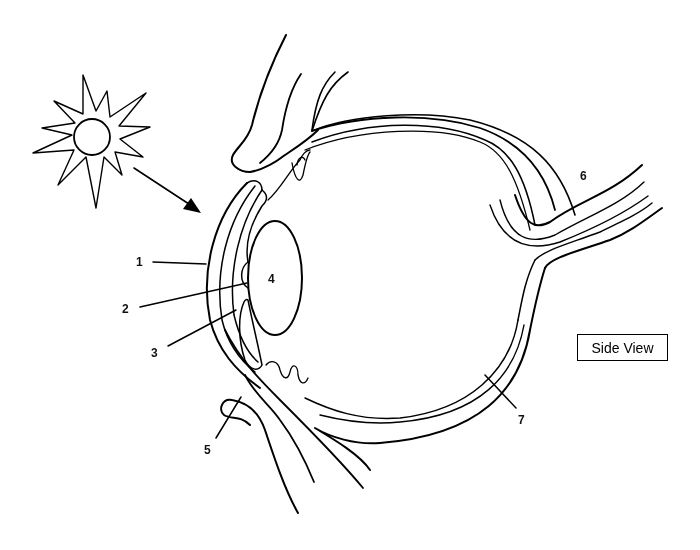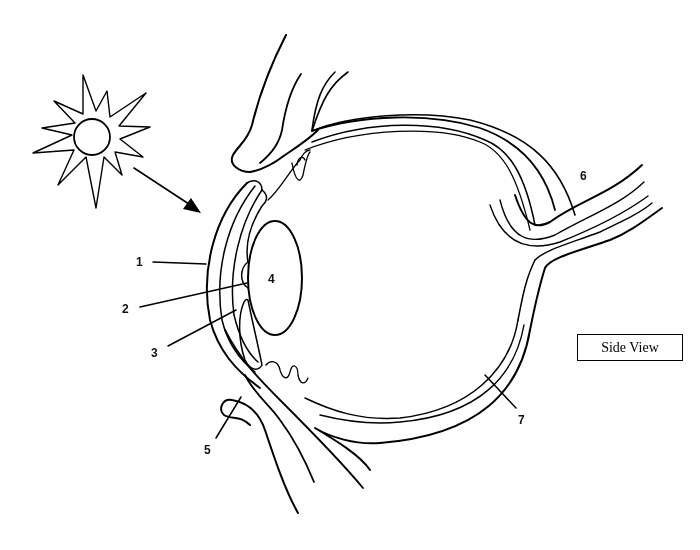--- a/index.html
+++ b/index.html
@@ -1,23 +1,23 @@
 <!DOCTYPE html>
 <html><head>
   <meta charset="utf-8">
   <style>
     html, body { margin: 0; padding: 0; background: #ffffff; }
     body { width: 700px; height: 550px; position: relative; overflow: hidden; font-family: "Liberation Sans", sans-serif; }
     #diagram { position: absolute; left: 0; top: 0; }
     .ln { fill: none; stroke: #000; stroke-linecap: round; stroke-linejoin: round; }
     .lbl { font-family: "Liberation Sans", sans-serif; font-size: 12px; font-weight: bold; fill: #111; }
     .side-view {
-      position: absolute; left: 577px; top: 334px; width: 106px; height: 27px;
+      position: absolute; left: 577px; top: 334px; width: 91px; height: 27px;
       border: 1px solid #000; box-sizing: border-box; background: #fff;
-      font-family: Liberation Serif, serif; font-size: 14px; color: #000;
+      font-family: Liberation Sans, sans-serif; font-size: 14px; color: #000;
       display: flex; align-items: center; justify-content: center;
     }
   </style>
 </head>
 <body>
 
 <svg id="diagram" width="700" height="550" viewBox="0 0 700 550" xmlns="http://www.w3.org/2000/svg">
 
   <g>
     <circle class="ln" cx="92" cy="137" r="18" stroke-width="1.8"></circle>

